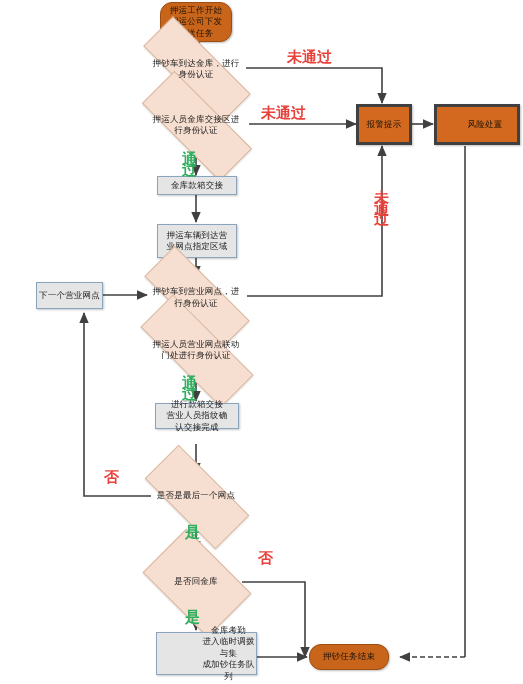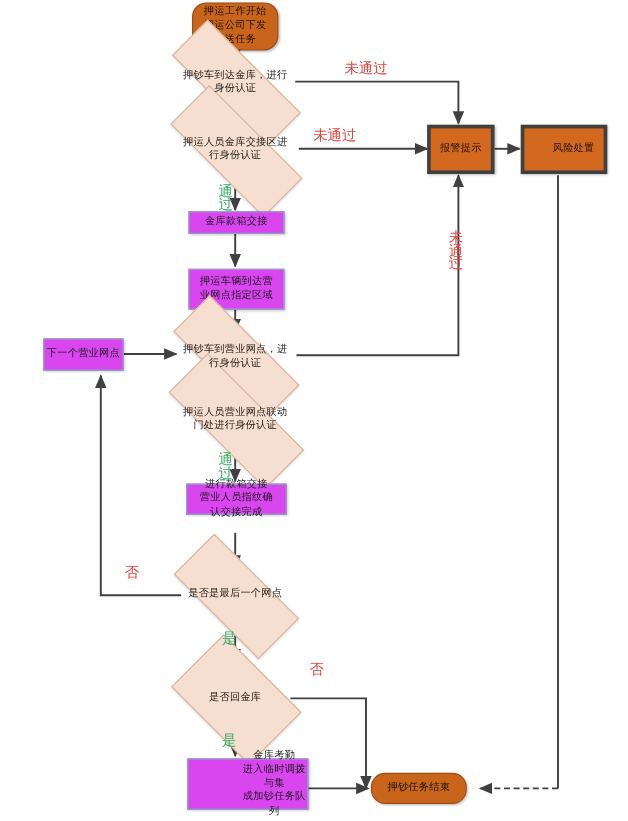--- a/index.html
+++ b/index.html
@@ -21,21 +21,21 @@
 
   
   .terminator{
     background:#C8651B;border:1px solid #9d4e13;border-radius:12px;
     box-shadow:1px 1px 2px rgba(0,0,0,.25);
   }
   .terminator .txt{color:#1d1208;text-align:center;}
 
   
   .process{
-    background:#d946ef;border:1px solid #8aa4bd;
+    background:#e5e5e5;border:1px solid #8aa4bd;
     box-shadow:1px 1px 2px rgba(0,0,0,.22);
   }
 
   
   .orangebox{
     background:#D2691E;border:3px solid #404040;
     box-shadow:1px 1px 2px rgba(0,0,0,.25);
   }
   .orangebox .txt{color:#201307;}
 
@@ -43,21 +43,21 @@
   .decision{background:transparent;}
   .decision .dia{
     position:absolute;left:0;top:0;width:100%;height:100%;
     background:#f6ded0;border:1px solid #d9b79e;
     transform:rotate(45deg);
     box-shadow:1px 1px 2px rgba(0,0,0,.12);
   }
   .decision .txt{position:relative;z-index:2;padding:0 4px;}
 
   
-  .elabel{position:absolute;font-size:12px;line-height:10.5px;font-weight:400;white-space:pre-line;}
+  .elabel{position:absolute;font-size:15px;line-height:10.5px;font-weight:700;white-space:pre-line;}
   .elabel.no{color:#e8413a;}
   .elabel.yes{color:#2fae5e;}
   .elabel.vert{width:11px;text-align:center;}
 </style>
 </head>
 <body>
 
 <div id="canvas">
 
   <svg id="wires" viewBox="0 0 523 684" xmlns="http://www.w3.org/2000/svg">
@@ -177,21 +177,21 @@
   <div class="node process" style="left:156px;top:632px;width:101px;height:43px;padding-left:44px;">
     <span class="txt">金库考勤
 进入临时调拨与集
 成加钞任务队列</span>
   </div>
 
   <div class="node orangebox" style="left:356px;top:104px;width:56px;height:41px;">
     <span class="txt">报警提示</span>
   </div>
 
-  <div class="node orangebox" style="left:434px;top:104px;width:72px;height:41px;padding-left:16px;">
+  <div class="node orangebox" style="left:434px;top:104px;width:86px;height:41px;padding-left:16px;">
     <span class="txt">风险处置</span>
   </div>
 
   <div class="node terminator" style="left:309px;top:644px;width:80px;height:26px;">
     <span class="txt">押钞任务结束</span>
   </div>
 
   <div class="elabel no" style="left:287px;top:52px;">未通过</div>
 
   <div class="elabel no" style="left:261px;top:108px;">未通过</div>

